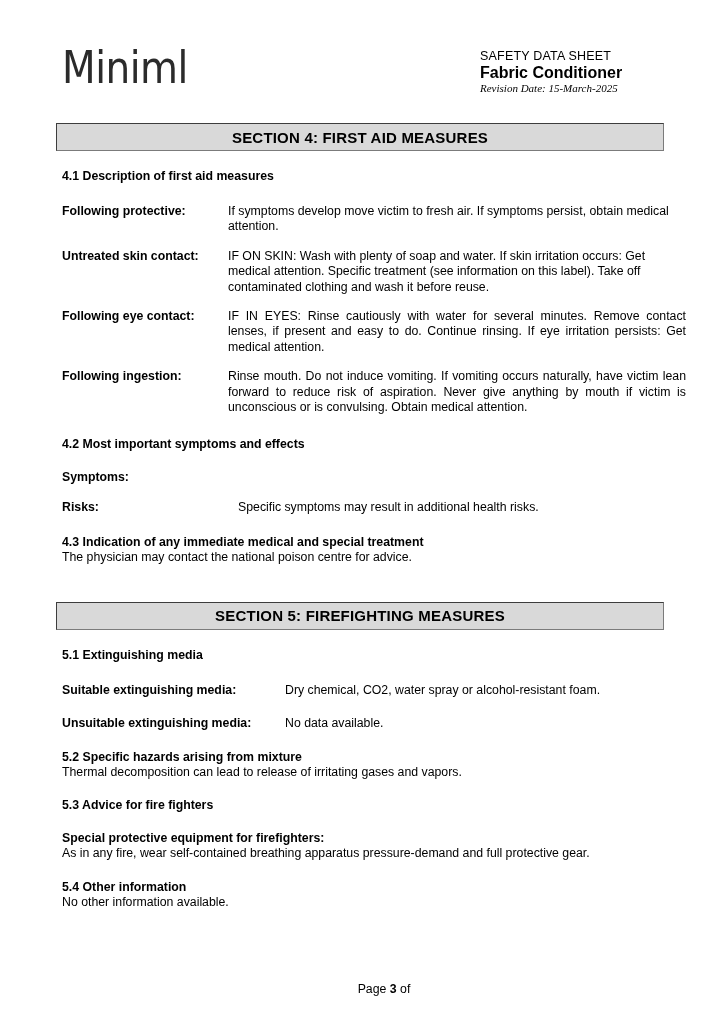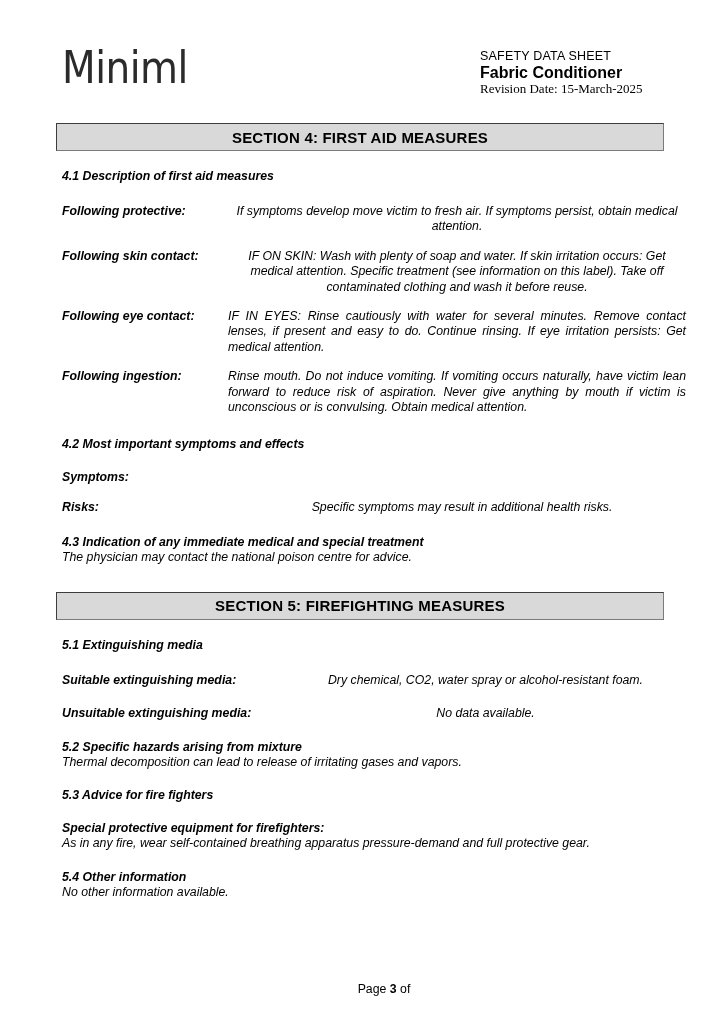--- a/index.html
+++ b/index.html
@@ -56,23 +56,24 @@
     white-space: nowrap;
   }
   .header-line2 {
     font-size: 16px;
     font-weight: bold;
     line-height: 17px;
     white-space: nowrap;
   }
   .header-line3 {
     font-family: "Liberation Serif", serif;
-    font-size: 13px;
+    font-size: 11px;
     line-height: 15px;
     white-space: nowrap;
+    font-style: italic;
   }
 
   
   .section-bar {
     margin: 0 56px 0 56px;
     background: #d9d9d9;
     border: 1px solid #7b7b7b;
     border-top-color: #3d3d3d;
     border-left-color: #3d3d3d;
     box-sizing: border-box;
@@ -80,26 +81,25 @@
     display: flex;
     align-items: center;
     justify-content: center;
   }
   .section-bar span {
     font-size: 15px;
     font-weight: bold;
     letter-spacing: 0.2px;
   }
   .bar-wrap-1 { margin-top: 9px; }
-  .bar-wrap-2 { margin-top: 26px; border-radius: 9px; }
+  .bar-wrap-2 { margin-top: 36px; border-radius: 9px; }
 
   
   .content {
     padding: 0 34px 0 62px;
-    font-style: italic;
   }
   .subhead {
     font-size: 12.3px;
     font-weight: bold;
     line-height: 15px;
   }
   .plain {
     font-size: 12.3px;
     line-height: 15.5px;
   }
@@ -113,21 +113,21 @@
   }
   .row .label {
     font-weight: bold;
     flex: 0 0 auto;
     white-space: nowrap;
   }
   .row .body {
     flex: 1 1 auto;
     text-align: justify;
   }
-  .row .body.nojust { text-align: center; }
+  .row .body.nojust { text-align: left; }
 
   
   .s4 .label { width: 166px; }
   
   .s4.risks .label { width: 176px; }
   
   .s5 .label { width: 223px; }
 
   .gap-14 { height: 14px; }
   .gap-18 { height: 18px; }
@@ -175,21 +175,21 @@
     <div class="subhead">4.1 Description of first aid measures</div>
 
     <div class="gap-20"></div>
     <div class="row s4">
       <div class="label">Following protective:</div>
       <div class="body nojust">If symptoms develop move victim to fresh air. If symptoms persist, obtain medical attention.</div>
     </div>
 
     <div class="gap-14"></div>
     <div class="row s4">
-      <div class="label">Following skin contact:</div>
+      <div class="label">Untreated skin contact:</div>
       <div class="body nojust">IF ON SKIN: Wash with plenty of soap and water. If skin irritation occurs: Get medical attention. Specific treatment (see information on this label). Take off contaminated clothing and wash it before reuse.</div>
     </div>
 
     <div class="gap-14"></div>
     <div class="row s4">
       <div class="label">Following eye contact:</div>
       <div class="body">IF IN EYES: Rinse cautiously with water for several minutes. Remove contact lenses, if present and easy to do. Continue rinsing. If eye irritation persists: Get medical attention.</div>
     </div>
 
     <div class="gap-14"></div>

